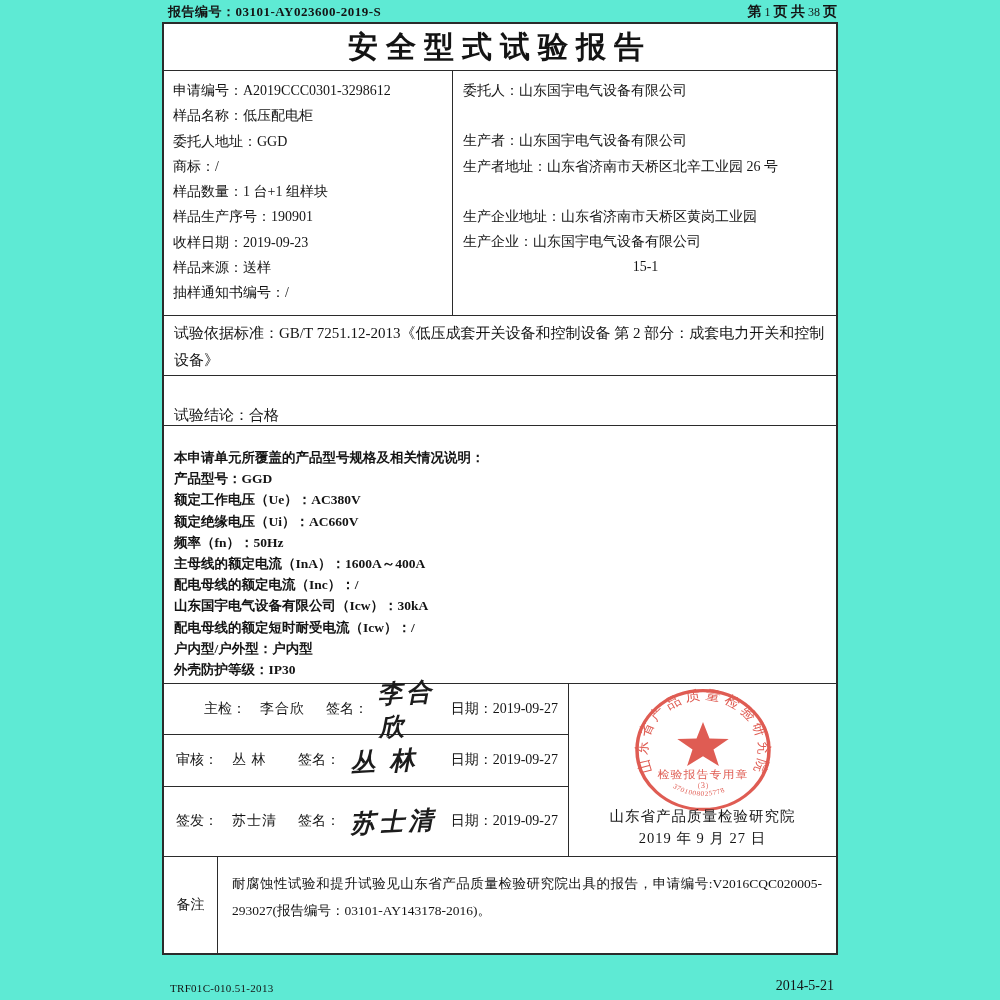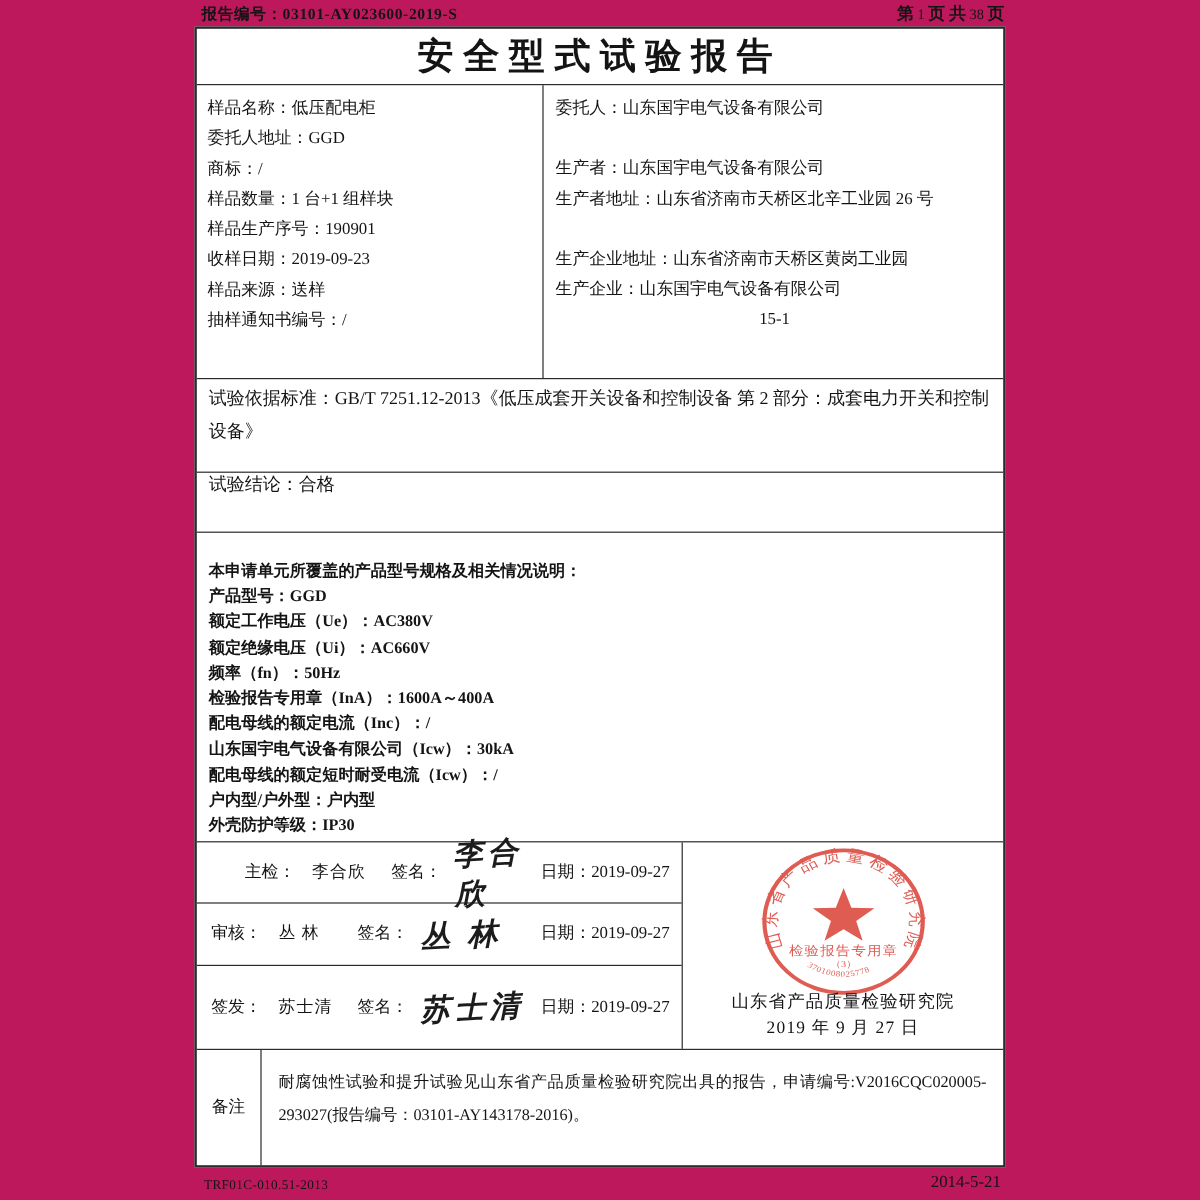--- a/index.html
+++ b/index.html
@@ -1,18 +1,18 @@
 <!DOCTYPE html>
 <html><head>
 <meta charset="utf-8">
 <style>
   * { margin:0; padding:0; box-sizing:border-box; }
   body { background:#ffffff; }
   .page {
-    position:relative; width:1000px; height:1000px; background:#be185d;
+    position:relative; width:1000px; height:1000px; background:#5eead4;
     font-family:"Liberation Serif", serif; color:#141414;
   }
   
   .hdr-left { position:absolute; left:168px; top:3px; font-size:13px; font-weight:bold; letter-spacing:0.5px; }
   .hdr-right { position:absolute; right:163px; top:3px; font-size:14px; font-weight:bold; }
   .hdr-right .num { font-weight:normal; font-size:12px; padding:0 3px; }
   
   .doc { position:absolute; left:162px; top:22px; width:676px; border:2px solid #2b2b2b; background:#fff; }
   .row { border-top:1.5px solid #2b2b2b; }
   .row:first-child { border-top:none; }
@@ -21,21 +21,21 @@
   
   .row-twocol { height:245px; display:flex; }
   .cell-sample { width:289px; border-right:1.5px solid #2b2b2b; padding:7px 4px 0 9px; font-size:14px; }
   .cell-sample .line { line-height:25.3px; white-space:nowrap; }
   .cell-client { flex:1; padding:7px 8px 0 10px; font-size:14px; }
   .cell-client .group { margin-bottom:25px; }
   .cell-client .line { line-height:25.3px; }
   .cell-client .cont { text-align:center; line-height:25.3px; }
   
   .row-standard { height:60px; padding:4px 10px 0 10px; font-size:15px; line-height:27px; }
-  .row-conclusion { height:50px; padding:0 10px; display:flex; align-items:flex-start; font-size:15px;margin-top:18px; }
+  .row-conclusion { height:50px; padding:0 10px; display:flex; align-items:flex-end; font-size:15px; }
   
   .row-coverage { height:258px; padding:21px 10px 0 10px; font-size:13.5px;font-weight:bold; }
   .row-coverage .cov-line { line-height:21.2px; white-space:nowrap; }
   
   .row-sign { height:173px; display:flex; }
   .sign-left { width:405px; border-right:1.5px solid #2b2b2b; display:flex; flex-direction:column; }
   .sign-row { display:flex; align-items:center; padding:0 10px 0 12px; border-top:1.5px solid #2b2b2b; font-size:14px; }
   .sign-row:first-child { border-top:none;padding-left:40px; }
   .sr-1 { height:50px; } .sr-2 { height:52px; } .sr-3 { height:71px; }
   .sr-role { width:56px; }
@@ -65,20 +65,21 @@
   <div class="hdr-right">
     <span>第</span><span class="num">1</span><span>页  共</span><span class="num">38</span><span>页</span>
   </div>
 
   <div class="doc">
 
     <div class="row row-title">安全型式试验报告</div>
 
     <div class="row row-twocol">
       <div class="cell-sample">
+        <div class="line"><span>申请编号：</span><span>A2019CCC0301-3298612</span></div>
         <div class="line"><span>样品名称：</span><span>低压配电柜</span></div>
         <div class="line"><span>委托人地址：</span><span>GGD</span></div>
         <div class="line"><span>商标：</span><span>/</span></div>
         <div class="line"><span>样品数量：</span><span>1 台+1 组样块</span></div>
         <div class="line"><span>样品生产序号：</span><span>190901</span></div>
         <div class="line"><span>收样日期：</span><span>2019-09-23</span></div>
         <div class="line"><span>样品来源：</span><span>送样</span></div>
         <div class="line"><span>抽样通知书编号：</span><span>/</span></div>
       </div>
       <div class="cell-client">
@@ -105,21 +106,21 @@
       <span>试验结论：</span>
         <span>合格</span>
     </div>
 
     <div class="row row-coverage">
       <div class="cov-line">本申请单元所覆盖的产品型号规格及相关情况说明：</div>
       <div class="cov-line"><span>产品型号：</span><span>GGD</span></div>
       <div class="cov-line"><span>额定工作电压（Ue）：</span><span>AC380V</span></div>
       <div class="cov-line"><span>额定绝缘电压（Ui）：</span><span>AC660V</span></div>
       <div class="cov-line"><span>频率（fn）：</span><span>50Hz</span></div>
-      <div class="cov-line"><span>检验报告专用章（InA）：</span><span>1600A～400A</span></div>
+      <div class="cov-line"><span>主母线的额定电流（InA）：</span><span>1600A～400A</span></div>
       <div class="cov-line"><span>配电母线的额定电流（Inc）：</span><span>/</span></div>
       <div class="cov-line"><span>山东国宇电气设备有限公司（Icw）：</span><span>30kA</span></div>
       <div class="cov-line"><span>配电母线的额定短时耐受电流（Icw）：</span><span>/</span></div>
       <div class="cov-line"><span>户内型/户外型：</span><span>户内型</span></div>
       <div class="cov-line"><span>外壳防护等级：</span><span>IP30</span></div>
     </div>
 
     <div class="row row-sign">
       <div class="sign-left">
         <div class="sign-row sr-1">

